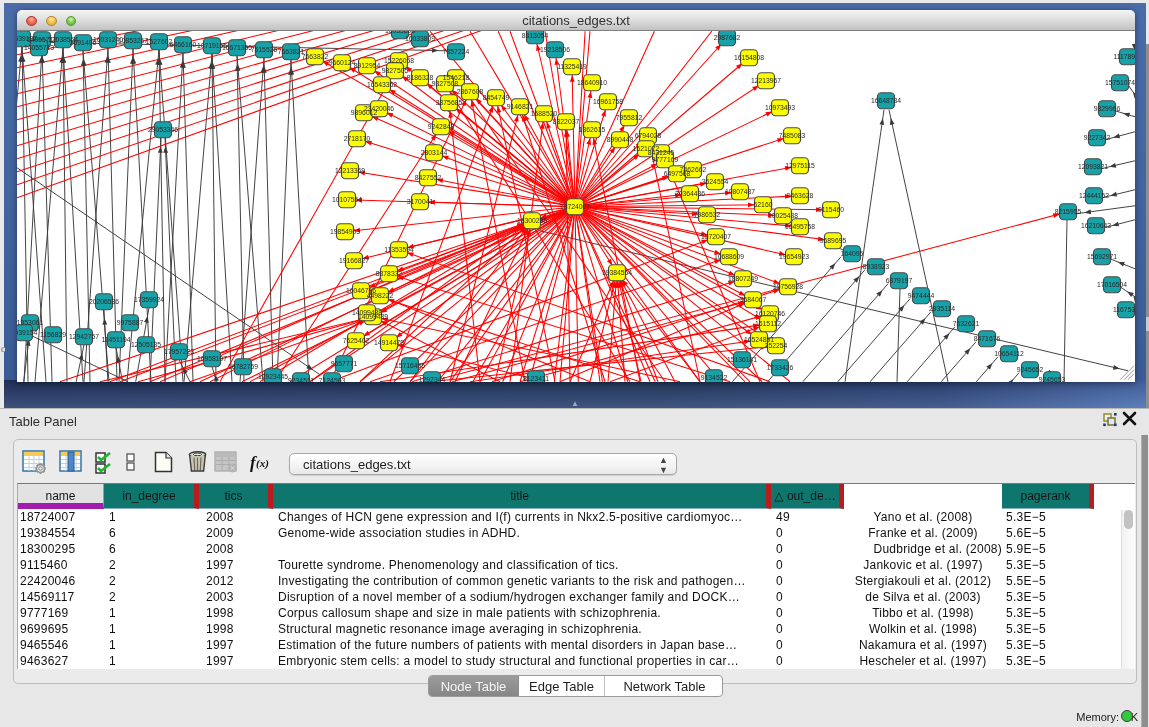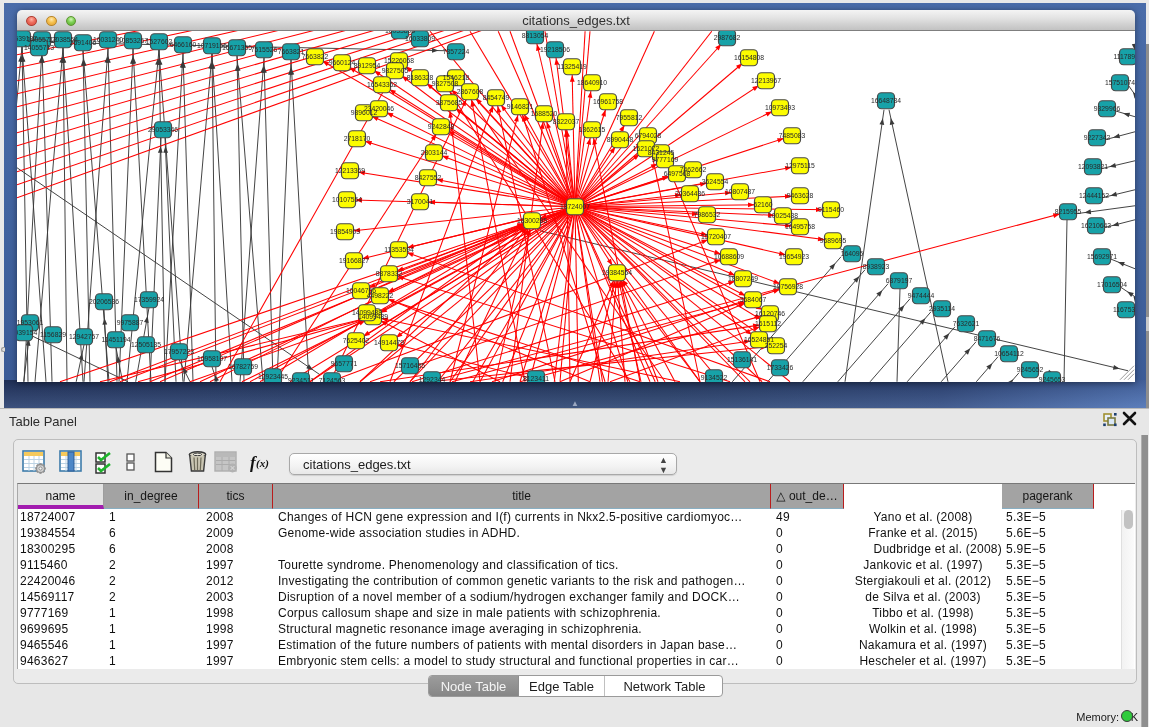--- a/index.html
+++ b/index.html
@@ -45,24 +45,24 @@
 #combo { position:absolute; left:271px; top:6px; width:388px; height:22px;
   border:1px solid #a8a8a8; border-radius:5px;
   background:linear-gradient(180deg,#ffffff 0%,#f3f3f3 60%,#e8e8e8 100%);
   box-shadow:0 1px 1px rgba(0,0,0,.12); }
 #combo .lbl { position:absolute; left:13px; top:3px; font-size:13px; color:#1c1c1c; }
 #combo .arr { position:absolute; right:8px; top:1px; font-size:9px; color:#444; line-height:10px; }
 
 
 #dtable { position:absolute; left:3px; top:43px; width:1118px; height:186px;
   background:#ffffff; border-top:1px solid #787878; border-left:1px solid #a9a9a9; overflow:hidden; }
-.hc { position:absolute; top:0; height:25px; background:#a3a3a3;
-  border-right:1px solid #b91c1c; font-size:12px; color:#161616; text-align:center;
+.hc { position:absolute; top:0; height:25px; background:#0f766e;
+  border-right:5px solid #b91c1c; font-size:12px; color:#161616; text-align:center;
   line-height:25px; border-bottom:1px solid #88aec2;}
-.hc0 { background:#e2e2e2; border-right:1px solid #9d9d9d; border-bottom:4px solid #a21caf;}
+.hc0 { background:#e2e2e2; border-right:1px solid #9d9d9d; border-bottom:6px solid #a21caf;}
 .row { position:absolute; left:0; width:1118px; height:16px; font-size:12px; color:#101010; letter-spacing:0.25px; }
 .row span { position:absolute; top:0px; white-space:nowrap; }
 
 #vsb { position:absolute; left:1103px; top:26px; width:13px; height:159px;
   background:linear-gradient(90deg,#f2f2f2,#fbfbfb); border-left:1px solid #e0e0e0;}
 #vthumb { position:absolute; left:2px; top:0px; width:9px; height:19px; background:#c2c2c2; border-radius:5px;}
 
 
 #tabs { position:absolute; left:428px; top:266px; width:295px; height:22px;
   border:1px solid #9a9a9a; border-radius:4px; background:#ffffff; overflow:hidden;
@@ -944,21 +944,21 @@
             <span style="left:758px">49</span>
             <span style="left:826px;width:158px;text-align:center">Yano et al. (2008)</span>
             <span style="left:988px">5.3E−5</span>
           </div>
 <div class="row" style="top:42px">
             <span style="left:2px">19384554</span>
             <span style="left:91px">6</span>
             <span style="left:188px">2009</span>
             <span style="left:260px">Genome‑wide association studies in ADHD.</span>
             <span style="left:758px">0</span>
-            <span style="left:826px;width:158px;text-align:center">Franke et al. (2015)</span>
+            <span style="left:826px;width:158px;text-align:center">Franke et al. (2009)</span>
             <span style="left:988px">5.6E−5</span>
           </div>
 <div class="row" style="top:58px">
             <span style="left:2px">18300295</span>
             <span style="left:91px">6</span>
             <span style="left:188px">2008</span>
             <span style="left:758px">0</span>
             <span style="left:826px;width:158px;text-align:right">Dudbridge et al. (2008)</span>
             <span style="left:988px">5.9E−5</span>
           </div>

